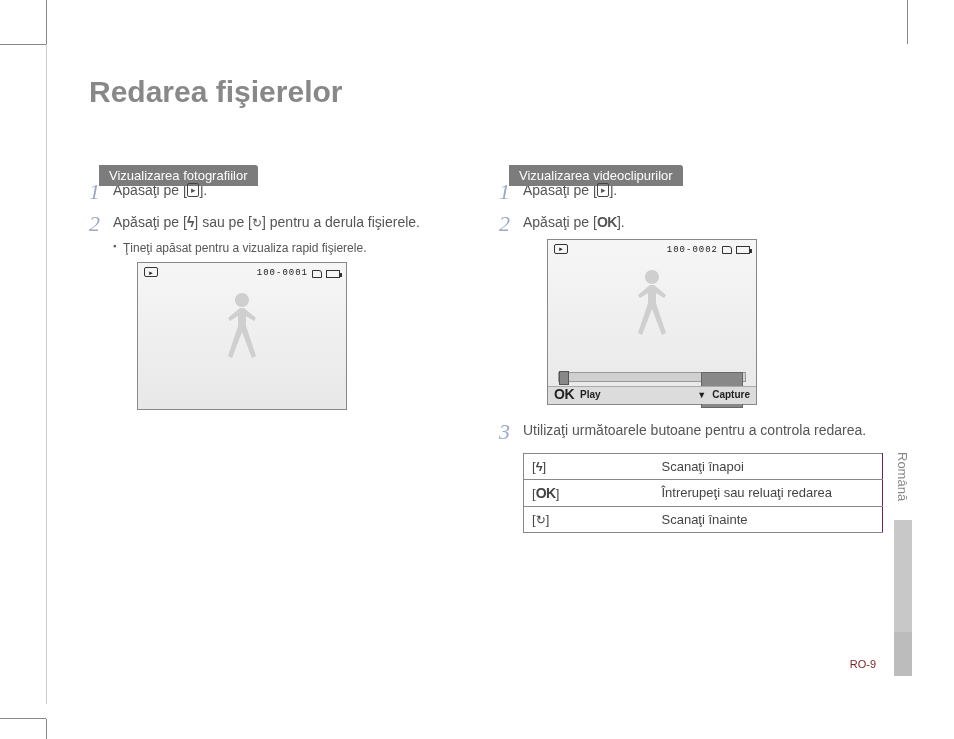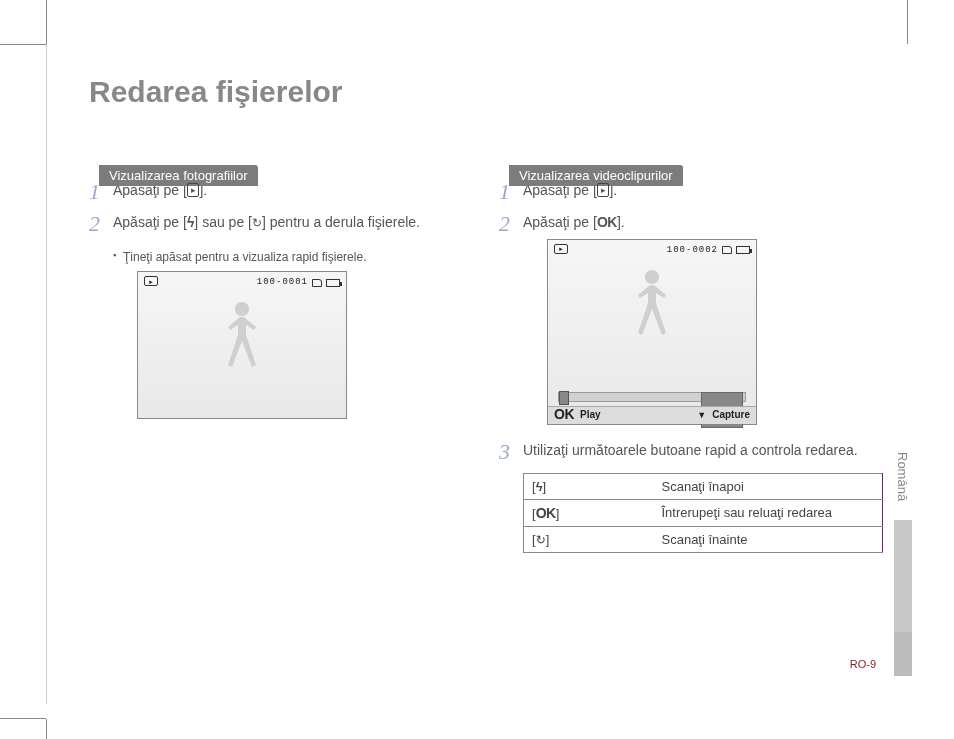--- a/index.html
+++ b/index.html
@@ -38,21 +38,21 @@
     background:#7c7c7c; color:#fff; font-size:13px;
     padding:3px 10px;
     border-top-right-radius:3px;
     margin-top:20px;
   }
 
   ol.steps { list-style:none; }
   ol.steps > li { display:flex; margin-bottom:10px; }
   .num { font-size:22px; font-style:italic; color:#9aa9c9; width:24px; flex-shrink:0; line-height:1; font-family: Georgia, serif;}
   .step-body { font-size:14px; color:#555; line-height:1.4; }
-  .sub { font-size:12px; color:#555; margin-top:16px; padding-left:10px; position:relative;}
+  .sub { font-size:12px; color:#555; margin-top:7px; padding-left:10px; position:relative;}
   .sub::before { content:"▪"; position:absolute; left:0; top:0; font-size:9px; color:#555;}
 
   .icon-box {
     display:inline-block;
     border:1.5px solid #444;
     border-radius:2px;
     padding:0 3px;
     font-size:10px;
     line-height:12px;
     vertical-align:middle;
@@ -78,21 +78,21 @@
     position:absolute; left:50%; top:28px; transform:translateX(-50%);
     width:60px; height:86px;
   }
   .screen .silh svg { width:100%; height:100%; }
   .screen .seg { font-family: 'Courier New', monospace; letter-spacing:1px; font-size:9px;}
   .screen .batt { display:inline-block; border:1px solid #333; width:14px; height:8px; position:relative;}
   .screen .batt::after{content:"";position:absolute;right:-3px;top:2px;width:2px;height:4px;background:#333;}
   .screen .sd { display:inline-block; border:1px solid #333; width:10px; height:8px; border-top-right-radius:3px;}
   .screen .rights { display:flex; gap:4px; align-items:center;}
 
-  .screen.video { height:186px; }
+  .screen.video { height:166px; }
   .screen.video .progress {
     position:absolute; bottom:22px; left:10px; right:10px; height:10px;
     background:#d0d0d0; border:1px solid #999;
     display:flex; align-items:center;
   }
   .screen.video .progress .knob {
     position:absolute; left:0; top:-2px; width:10px; height:14px; background:#888; border:1px solid #555;
   }
   .screen.video .progress .time {
     position:absolute; right:2px; top:-1px; background:#888; color:#fff;
@@ -232,21 +232,21 @@
                 <span>Play</span>
                 <span class="sep"></span>
                 <span class="tri">▼</span>
                 <span>Capture</span>
               </div>
             </div>
           </div>
         </li>
         <li style="margin-top:16px;">
           <span class="num">3</span>
-          <div class="step-body">Utilizaţi următoarele butoane rapid a controla redarea.</div>
+          <div class="step-body">Utilizaţi următoarele butoane pentru a controla redarea.</div>
         </li>
       </ol>
 
       <table class="controls">
         <tbody>
             <tr>
           <td>[<span class="bolt">ϟ</span>]</td>
           <td>Scanaţi înapoi</td>
         </tr>
         <tr>

